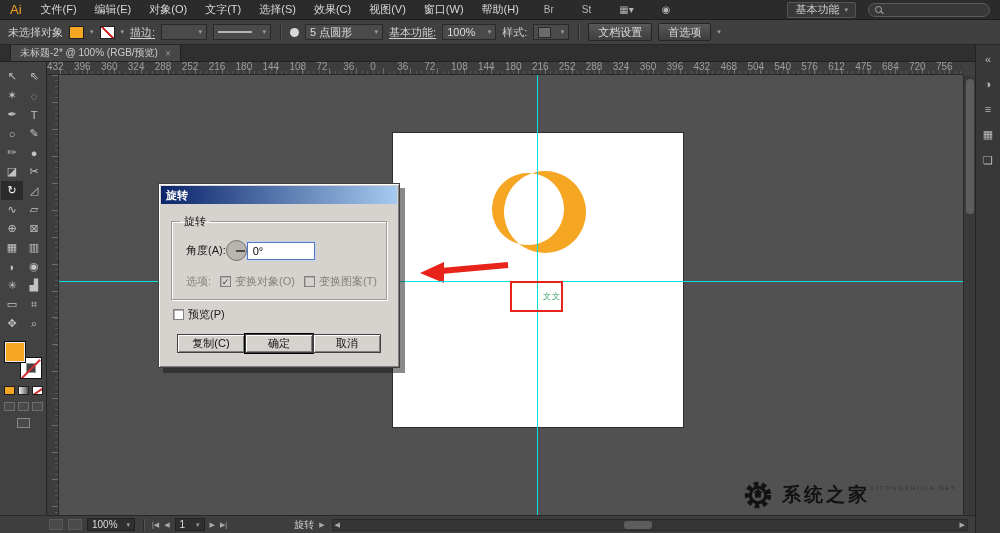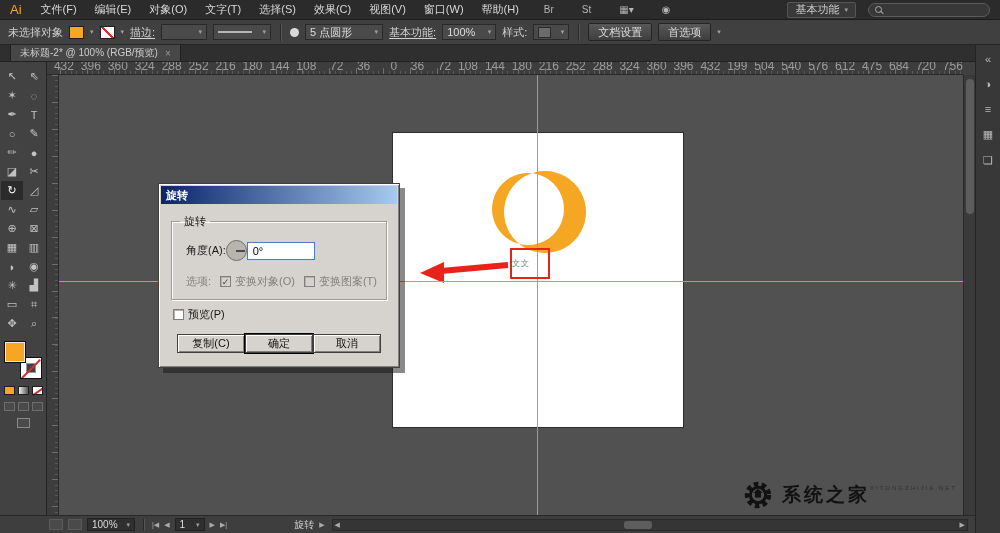--- a/index.html
+++ b/index.html
@@ -52,21 +52,21 @@
     display:flex;align-items:center;gap:7px;padding:0 9px;color:#cccccc;font-size:10px}
   .tab-close{color:#999;font-size:10px}
 
   
   #ruler-top{position:absolute;left:47px;top:62px;width:916px;height:13px;background:#3d3d3d;
     border-bottom:1px solid #292929;overflow:hidden;
     background-image:repeating-linear-gradient(to right,#6e6e6e 0 1px,transparent 1px 26.94px),
                      repeating-linear-gradient(to right,#585858 0 1px,transparent 1px 5.39px);
     background-size:916px 6px,916px 3px;background-position:13px bottom,13px bottom;background-repeat:no-repeat}
   #ruler-nums{display:flex;height:100%}
-  .ruler-num{flex:1;font-size:12px;color:#9c9c9c;text-align:right;line-height:9px}
+  .ruler-num{flex:1;font-size:10px;color:#9c9c9c;text-align:left;line-height:9px}
   #ruler-left{position:absolute;left:47px;top:75px;width:12px;height:440px;background:#3d3d3d;
     border-right:1px solid #292929;
     background-image:repeating-linear-gradient(to bottom,#6e6e6e 0 1px,transparent 1px 26.94px),
                      repeating-linear-gradient(to bottom,#585858 0 1px,transparent 1px 5.39px);
     background-size:6px 440px,3px 440px;background-position:right top,right top;background-repeat:no-repeat}
 
   
   #tools-panel{position:absolute;left:0;top:62px;width:47px;height:453px;background:#424242;
     border-right:1px solid #242424;display:flex;flex-direction:column;align-items:center;padding-top:5px;z-index:4}
   #tools-grid{display:grid;grid-template-columns:22px 22px}
@@ -86,22 +86,22 @@
   .mini-none::after{content:"";position:absolute;left:-2px;right:-2px;top:50%;height:1.5px;background:#d03030;transform:rotate(-35deg)}
   .draw-btn{width:11px;height:9px;border:1px solid #6e6e6e;background:#4a4a4a}
   .screen-mode-btn{margin-top:7px;width:13px;height:10px;border:1px solid #8a8a8a;background:#4a4a4a}
 
   
   #canvas{position:absolute;left:59px;top:75px;width:904px;height:440px;background:#515151;overflow:hidden}
   #artboard{position:absolute;left:334px;top:58px;width:290px;height:294px;background:#fff;box-shadow:0 0 0 1px #2e2e2e}
   #overlay-svg{position:absolute;left:0;top:0;width:904px;height:440px}
   .guide-v{position:absolute;left:478px;top:0;width:1px;height:440px;background:var(--guide-cyan,#00E0E0)}
   .guide-h{position:absolute;left:0;top:206px;width:904px;height:1px;background:var(--guide-cyan,#00E0E0)}
-  #sel-rect{position:absolute;left:451px;top:173px;width:40px;height:31px;border:2px solid var(--annotation-red,#E8231A);
-    display:flex;align-items:center;justify-content:flex-start}
+  #sel-rect{position:absolute;left:451px;top:206px;width:53px;height:31px;border:2px solid var(--annotation-red,#E8231A);
+    display:flex;align-items:center;justify-content:flex-end}
   #text-object{font-size:8px;color:var(--text-object-green,#2F9E63);letter-spacing:1px}
   #watermark{position:absolute;right:6px;bottom:3px;display:flex;align-items:center;gap:7px;color:#121212}
   .wm-text{display:flex;line-height:1.05}
   .wm-title{font-size:19px;font-weight:bold;letter-spacing:3px}
   .wm-sub{font-size:6px;color:#333;letter-spacing:2px}
 
   
   #vscroll{position:absolute;left:963px;top:75px;width:12px;height:440px;background:#3a3a3a;border-left:1px solid #292929}
   #vscroll .thumb{position:absolute;left:2px;top:4px;width:8px;height:135px;background:#5d5d5d;border-radius:4px}
 
@@ -252,21 +252,21 @@
         <span class="ruler-num">108</span>
         <span class="ruler-num">144</span>
         <span class="ruler-num">180</span>
         <span class="ruler-num">216</span>
         <span class="ruler-num">252</span>
         <span class="ruler-num">288</span>
         <span class="ruler-num">324</span>
         <span class="ruler-num">360</span>
         <span class="ruler-num">396</span>
         <span class="ruler-num">432</span>
-        <span class="ruler-num">199</span>
+        <span class="ruler-num">468</span>
         <span class="ruler-num">504</span>
         <span class="ruler-num">540</span>
         <span class="ruler-num">576</span>
         <span class="ruler-num">612</span>
         <span class="ruler-num">475</span>
         <span class="ruler-num">684</span>
         <span class="ruler-num">720</span>
         <span class="ruler-num">756</span>
       </div>
   </div>

